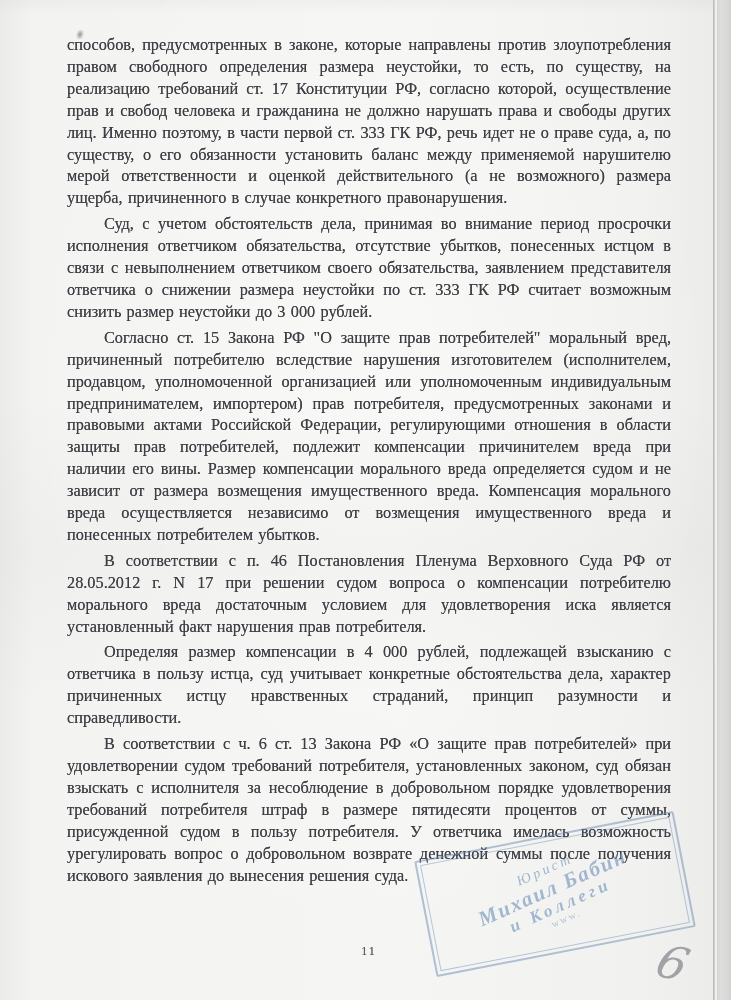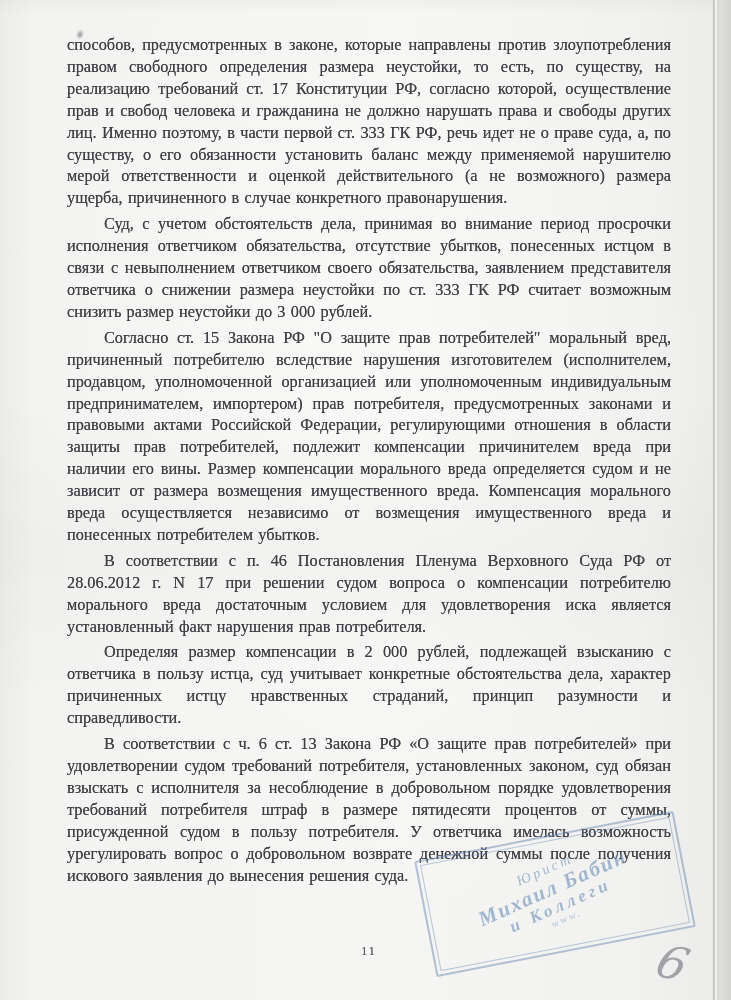--- a/index.html
+++ b/index.html
@@ -99,22 +99,22 @@
 </head>
 <body>
 
 <div class="page">
   <div class="scan-shade"></div>
 
   <div class="content">
     <p class="first">способов, предусмотренных в законе, которые направлены против злоупотребления правом свободного определения размера неустойки, то есть, по существу, на реализацию требований ст. 17 Конституции РФ, согласно которой, осуществление прав и свобод человека и гражданина не должно нарушать права и свободы других лиц. Именно поэтому, в части первой ст. 333 ГК РФ, речь идет не о праве суда, а, по существу, о его обязанности установить баланс между применяемой нарушителю мерой ответственности и оценкой действительного (а не возможного) размера ущерба, причиненного в случае конкретного правонарушения.</p>
     <p>Суд, с учетом обстоятельств дела, принимая во внимание период просрочки исполнения ответчиком обязательства, отсутствие убытков, понесенных истцом в связи с невыполнением ответчиком своего обязательства, заявлением представителя ответчика о снижении размера неустойки по ст. 333 ГК РФ считает возможным снизить размер неустойки до 3 000 рублей.</p>
     <p>Согласно ст. 15 Закона РФ "О защите прав потребителей" моральный вред, причиненный потребителю вследствие нарушения изготовителем (исполнителем, продавцом, уполномоченной организацией или уполномоченным индивидуальным предпринимателем, импортером) прав потребителя, предусмотренных законами и правовыми актами Российской Федерации, регулирующими отношения в области защиты прав потребителей, подлежит компенсации причинителем вреда при наличии его вины. Размер компенсации морального вреда определяется судом и не зависит от размера возмещения имущественного вреда. Компенсация морального вреда осуществляется независимо от возмещения имущественного вреда и понесенных потребителем убытков.</p>
-    <p>В соответствии с п. 46 Постановления Пленума Верховного Суда РФ от 28.06.2012 г. N 17 при решении судом вопроса о компенсации потребителю морального вреда достаточным условием для удовлетворения иска является установленный факт нарушения прав потребителя.</p>
-    <p>Определяя размер компенсации в 2 000 рублей, подлежащей взысканию с ответчика в пользу истца, суд учитывает конкретные обстоятельства дела, характер причиненных истцу нравственных страданий, принцип разумности и справедливости.</p>
+    <p>В соответствии с п. 46 Постановления Пленума Верховного Суда РФ от 28.05.2012 г. N 17 при решении судом вопроса о компенсации потребителю морального вреда достаточным условием для удовлетворения иска является установленный факт нарушения прав потребителя.</p>
+    <p>Определяя размер компенсации в 4 000 рублей, подлежащей взысканию с ответчика в пользу истца, суд учитывает конкретные обстоятельства дела, характер причиненных истцу нравственных страданий, принцип разумности и справедливости.</p>
     <p>В соответствии с ч. 6 ст. 13 Закона РФ «О защите прав потребителей» при удовлетворении судом требований потребителя, установленных законом, суд обязан взыскать с исполнителя за несоблюдение в добровольном порядке удовлетворения требований потребителя штраф в размере пятидесяти процентов от суммы, присужденной судом в пользу потребителя. У ответчика имелась возможность урегулировать вопрос о добровольном возврате денежной суммы после получения искового заявления до вынесения решения суда.</p>
   </div>
 
   <div class="stamp">
     <div class="stamp-inner">
       <div class="stamp-text">
         <div class="l1">Юрист</div>
         <div class="l2">Михаил Бабин</div>
         <div class="l3">и Коллеги</div>
         <div class="l4">www.</div>

